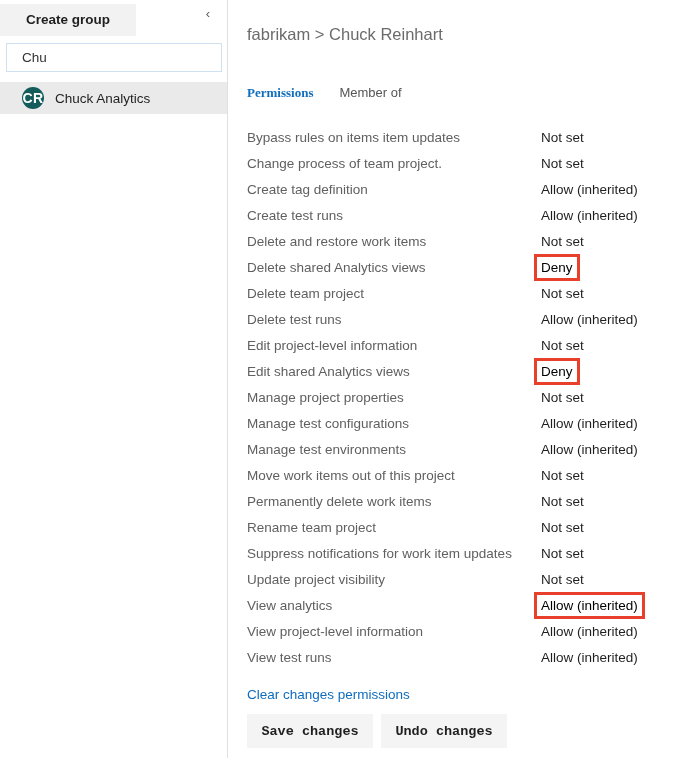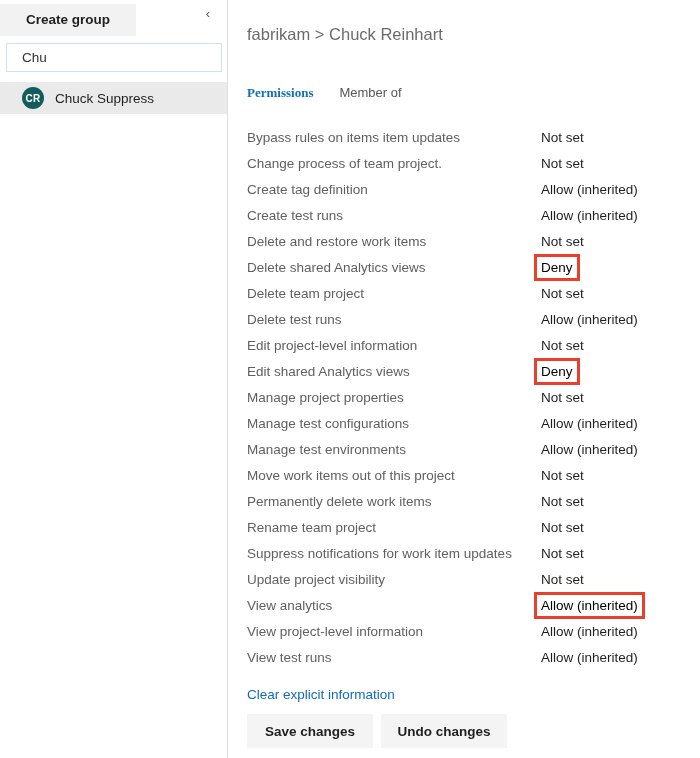--- a/index.html
+++ b/index.html
@@ -98,21 +98,21 @@
     padding-left: 22px;
     box-sizing: border-box;
     cursor: pointer;
   }
   .avatar {
     width: 22px;
     height: 22px;
     border-radius: 50%;
     background: #145c5c;
     color: #ffffff;
-    font-size: 10px;
+    font-size: 14px;
     font-weight: bold;
     letter-spacing: .3px;
     display: flex;
     align-items: center;
     justify-content: center;
     flex: 0 0 auto;
   }
   .person-name {
     margin-left: 11px;
     font-size: 13.5px;
@@ -206,21 +206,21 @@
     left: 18px;
     top: 714px;
     display: flex;
   }
   .action-btn {
     height: 34px;
     min-width: 126px;
     background: #f4f4f4;
     border: none;
     color: #1f1f1f;
-    font-family: Liberation Sans, sans-serif;
+    font-family: Liberation Mono, monospace;
     font-size: 13.5px;
     font-weight: bold;
     cursor: pointer;
     padding: 0 14px;
   }
   .action-btn + .action-btn {
     margin-left: 8px;
   }
 </style>
 </head>
@@ -235,21 +235,21 @@
       <span class="collapse-chevron">‹</span>
     </div>
 
     <div class="search-wrap">
       <input class="search-input" type="text" value="Chu" style="">
     </div>
 
     <div id="people-list">
       <div class="person-row">
         <span class="avatar">CR</span>
-        <span class="person-name">Chuck Suppress</span>
+        <span class="person-name">Chuck Analytics</span>
       </div>
     </div>
 
   </div>
 
   <div id="main">
 
     <div class="breadcrumb">fabrikam &gt; Chuck Reinhart</div>
 
     <div class="tabs">
@@ -337,21 +337,21 @@
         <div class="perm-row">
           <div class="perm-label">View project-level information</div>
           <div class="perm-value">Allow (inherited)</div>
         </div>
         <div class="perm-row">
           <div class="perm-label">View test runs</div>
           <div class="perm-value">Allow (inherited)</div>
         </div>
       </div>
 
-    <a class="clear-link">Clear explicit information</a>
+    <a class="clear-link">Clear changes permissions</a>
 
     <div class="btn-row">
       <button class="action-btn">Save changes</button>
       <button class="action-btn">Undo changes</button>
     </div>
 
   </div>
 
 </div>
 

